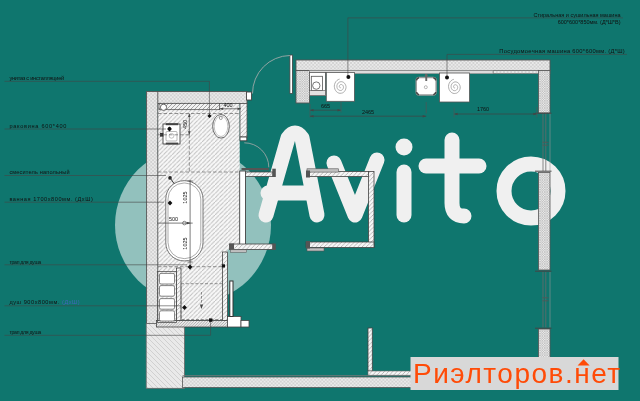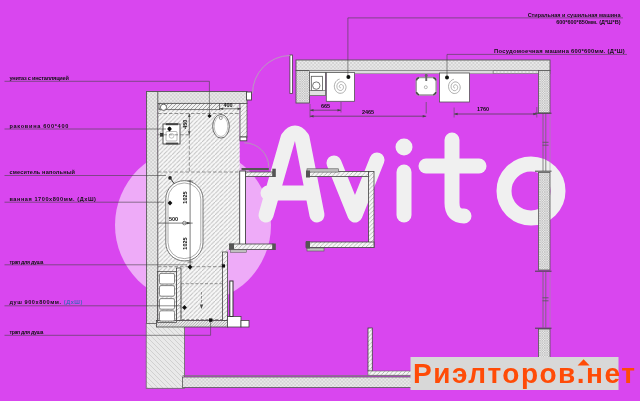--- a/index.html
+++ b/index.html
@@ -1,17 +1,17 @@
 <!DOCTYPE html>
 <html><head>
 <meta charset="utf-8">
 <style>
 html,body{margin:0;padding:0;background:#fff;}
 *{font-family:"Liberation Sans", sans-serif;}
-#stage{position:relative;width:640px;height:401px;overflow:hidden;background:#d946ef;font-weight:bold;}
+#stage{position:relative;width:640px;height:401px;overflow:hidden;background:#0f766e;}
 </style>
 </head>
 <body>
 <div id="stage">
 <svg width="640" height="401" viewBox="0 0 640 401" xmlns="http://www.w3.org/2000/svg">
 <defs>
 <pattern id="ext" patternUnits="userSpaceOnUse" width="3.6" height="3.6">
   <rect width="3.6" height="3.6" fill="#eaeaea"></rect>
   <path d="M0,3.6 L3.6,0 M0,0 L3.6,3.6" stroke="#c9c9c9" stroke-width="0.65"></path>
 </pattern>

